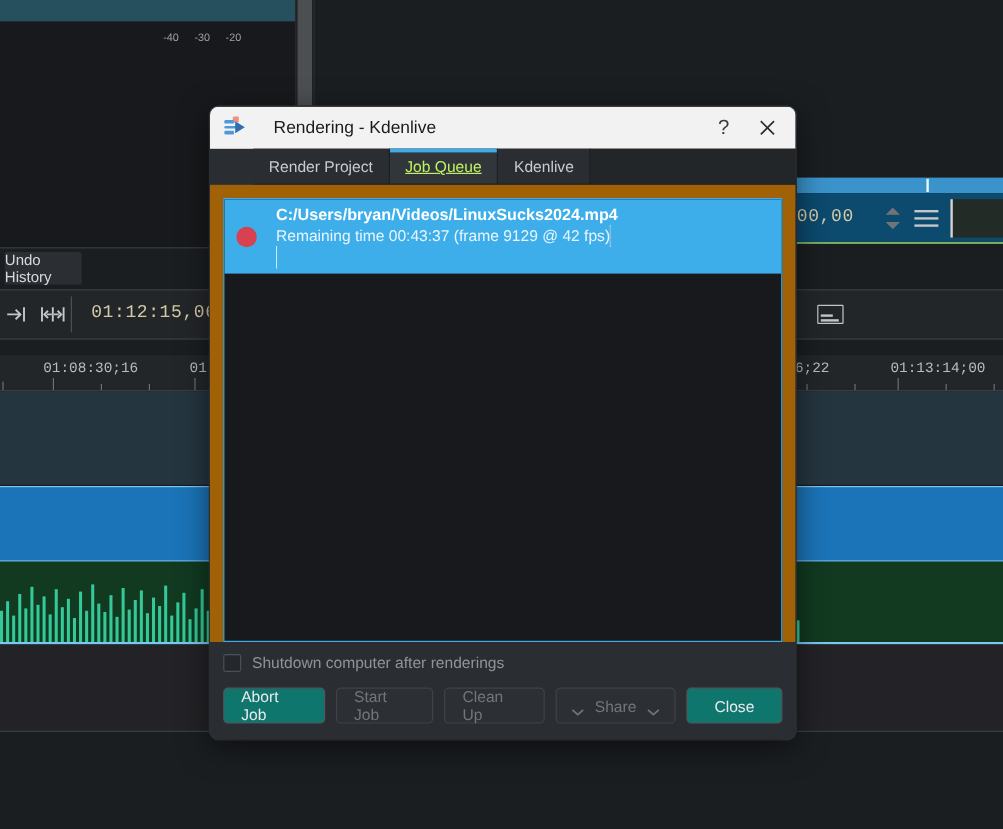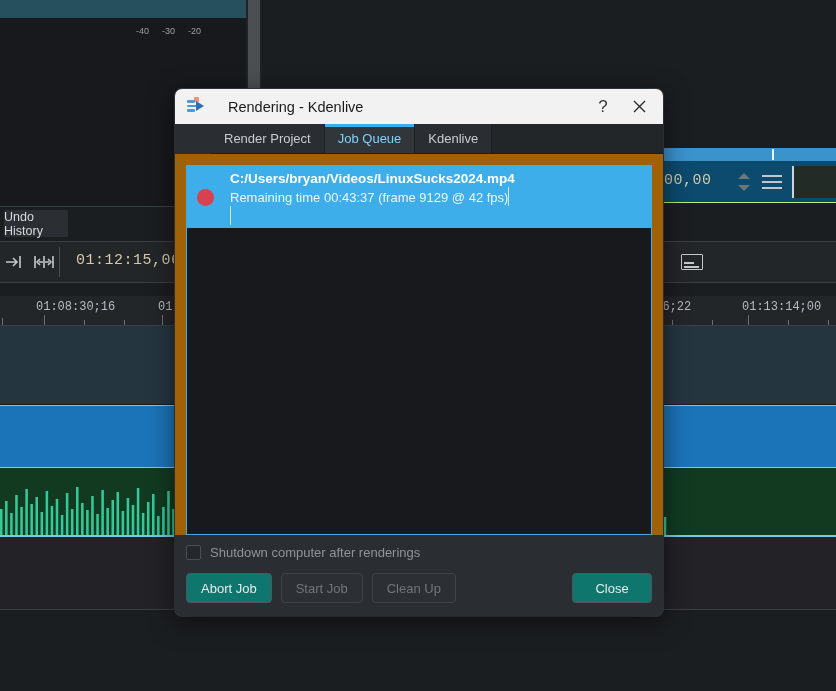--- a/index.html
+++ b/index.html
@@ -174,21 +174,21 @@
     border-bottom: 1px solid #1d2023;
     margin-left: 36px;
   }
   .tab {
     height: 29px; padding: 0 13px; display: flex; align-items: center;
     color: #c8ccd1; font-size: 13px; background: #2a2e32;
     border-right: 1px solid #1d2023;
     position: relative;
   }
   .tab.active {
-    background: #31363b; color: #7dd3fc;
+    background: #31363b; color: #bef264; text-decoration: underline;
   }
   .tab.active::before {
     content: ""; position: absolute; left: 0; right: 0; top: 0; height: 2.5px; background: #3daee9;
   }
   .tabbar .filler { flex: 1; height: 29px; background: #232629; }
 
   .dlg-body { flex: 1; background: #a16207; padding: 11px 11px 0 11px; display: flex; flex-direction: column; align-items: center; }
 
   .joblist {
     flex: 1; background: #17191c;
@@ -489,18 +489,31 @@
     <div class="dlg-footer">
       <div class="chk-row">
         <span class="chk"></span>
         <span class="chk-label">Shutdown computer after renderings</span>
       </div>
       <div class="btn-row">
         <div class="btn">Abort Job</div>
         <div class="btn disabled">Start Job</div>
         <div class="btn disabled">Clean Up</div>
         <div class="spacer"></div>
+        <div class="btn disabled share">
+          <span class="chev">
+            <svg width="11" height="7" viewBox="0 0 11 7" fill="none" stroke="#70767c" stroke-width="1.4">
+                <path d="M1 1.5L5.5 5.5L10 1.5"></path>
+              </svg>
+          </span>
+          <span>Share</span>
+          <span class="chev">
+            <svg width="11" height="7" viewBox="0 0 11 7" fill="none" stroke="#70767c" stroke-width="1.4">
+                <path d="M1 1.5L5.5 5.5L10 1.5"></path>
+              </svg>
+          </span>
+        </div>
         <div class="btn close-btn">Close</div>
       </div>
     </div>
 
   </div>
 </div>
 
 </body></html>

